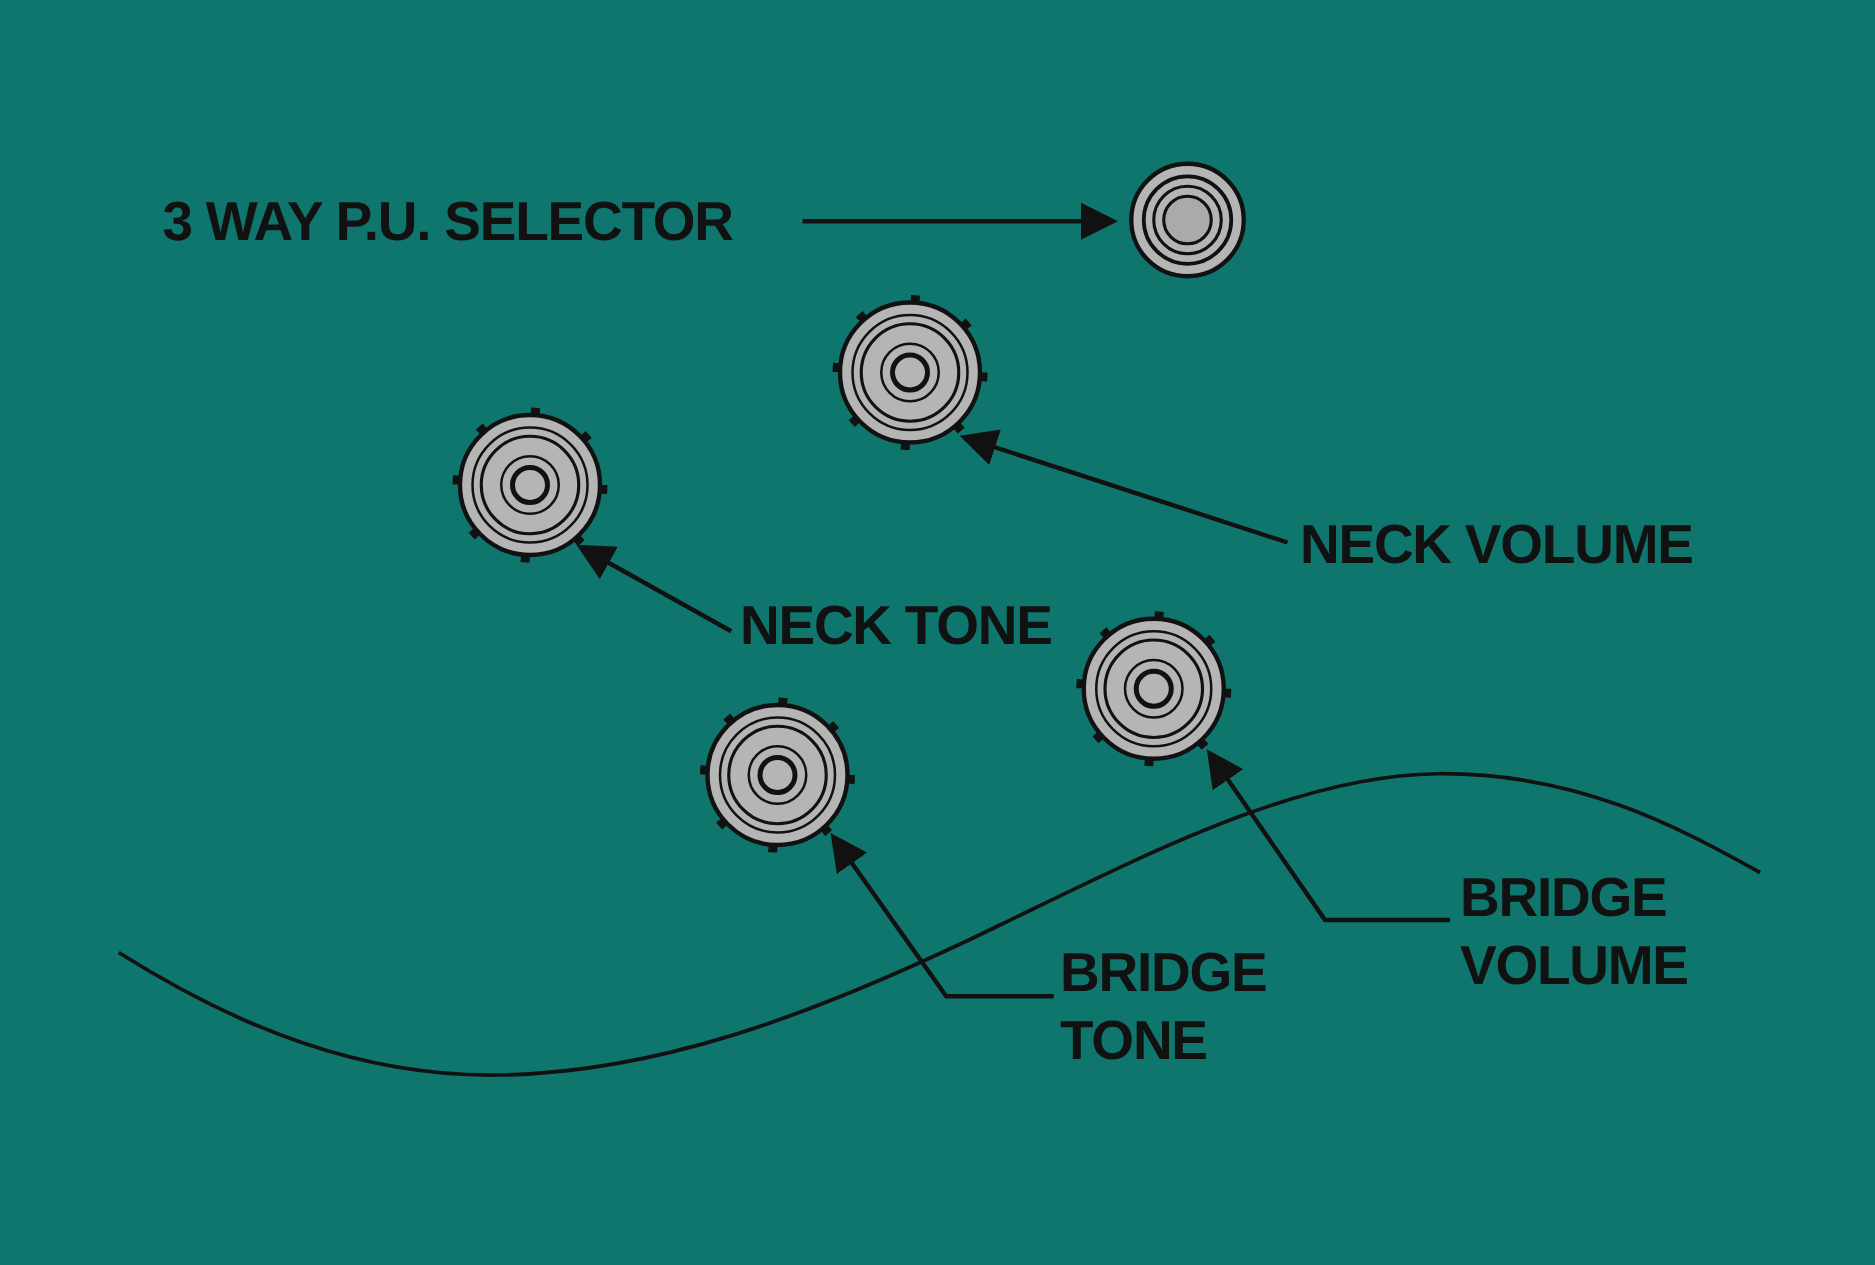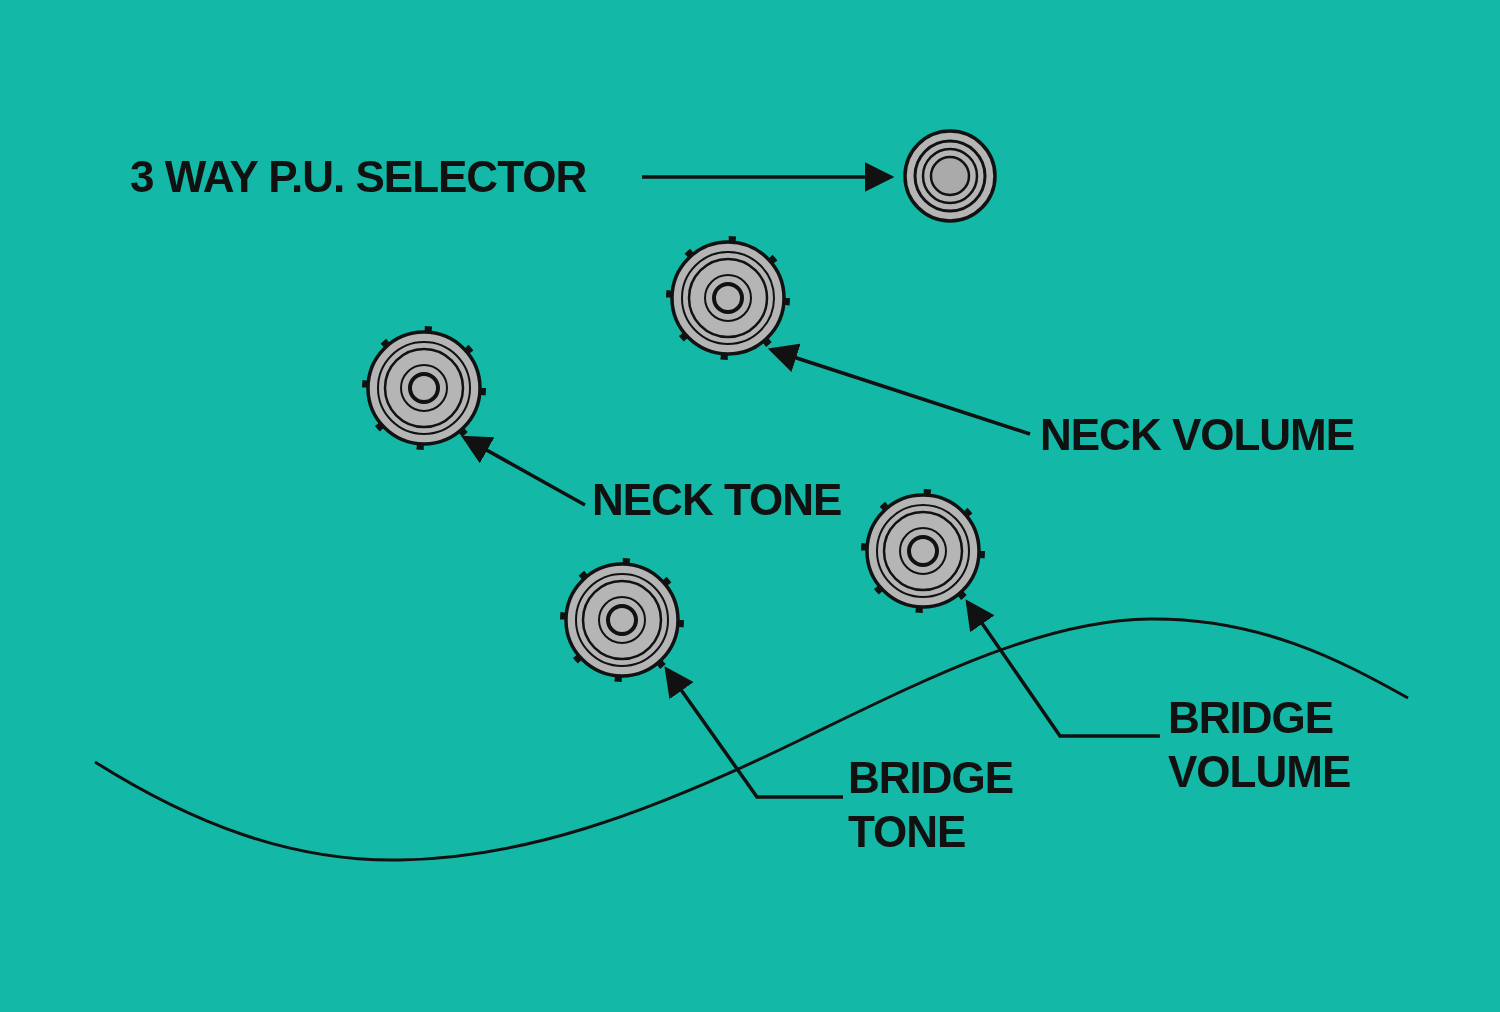--- a/index.html
+++ b/index.html
@@ -4,21 +4,21 @@
 <style>
   html, body {
     margin: 0;
     padding: 0;
     background: #ffffff;
   }
   .canvas {
     position: relative;
     width: 1500px;
     height: 1012px;
-    background: #14b8a6;
+    background: #0f766e;
     overflow: hidden;
     font-family: "Liberation Sans", sans-serif;
   }
   svg { display: block; }
   .diagram-label {
     font-family: "Liberation Sans", sans-serif;
     font-weight: bold;
     font-size: 44px;
     fill: #111111;
     letter-spacing: -1px;

